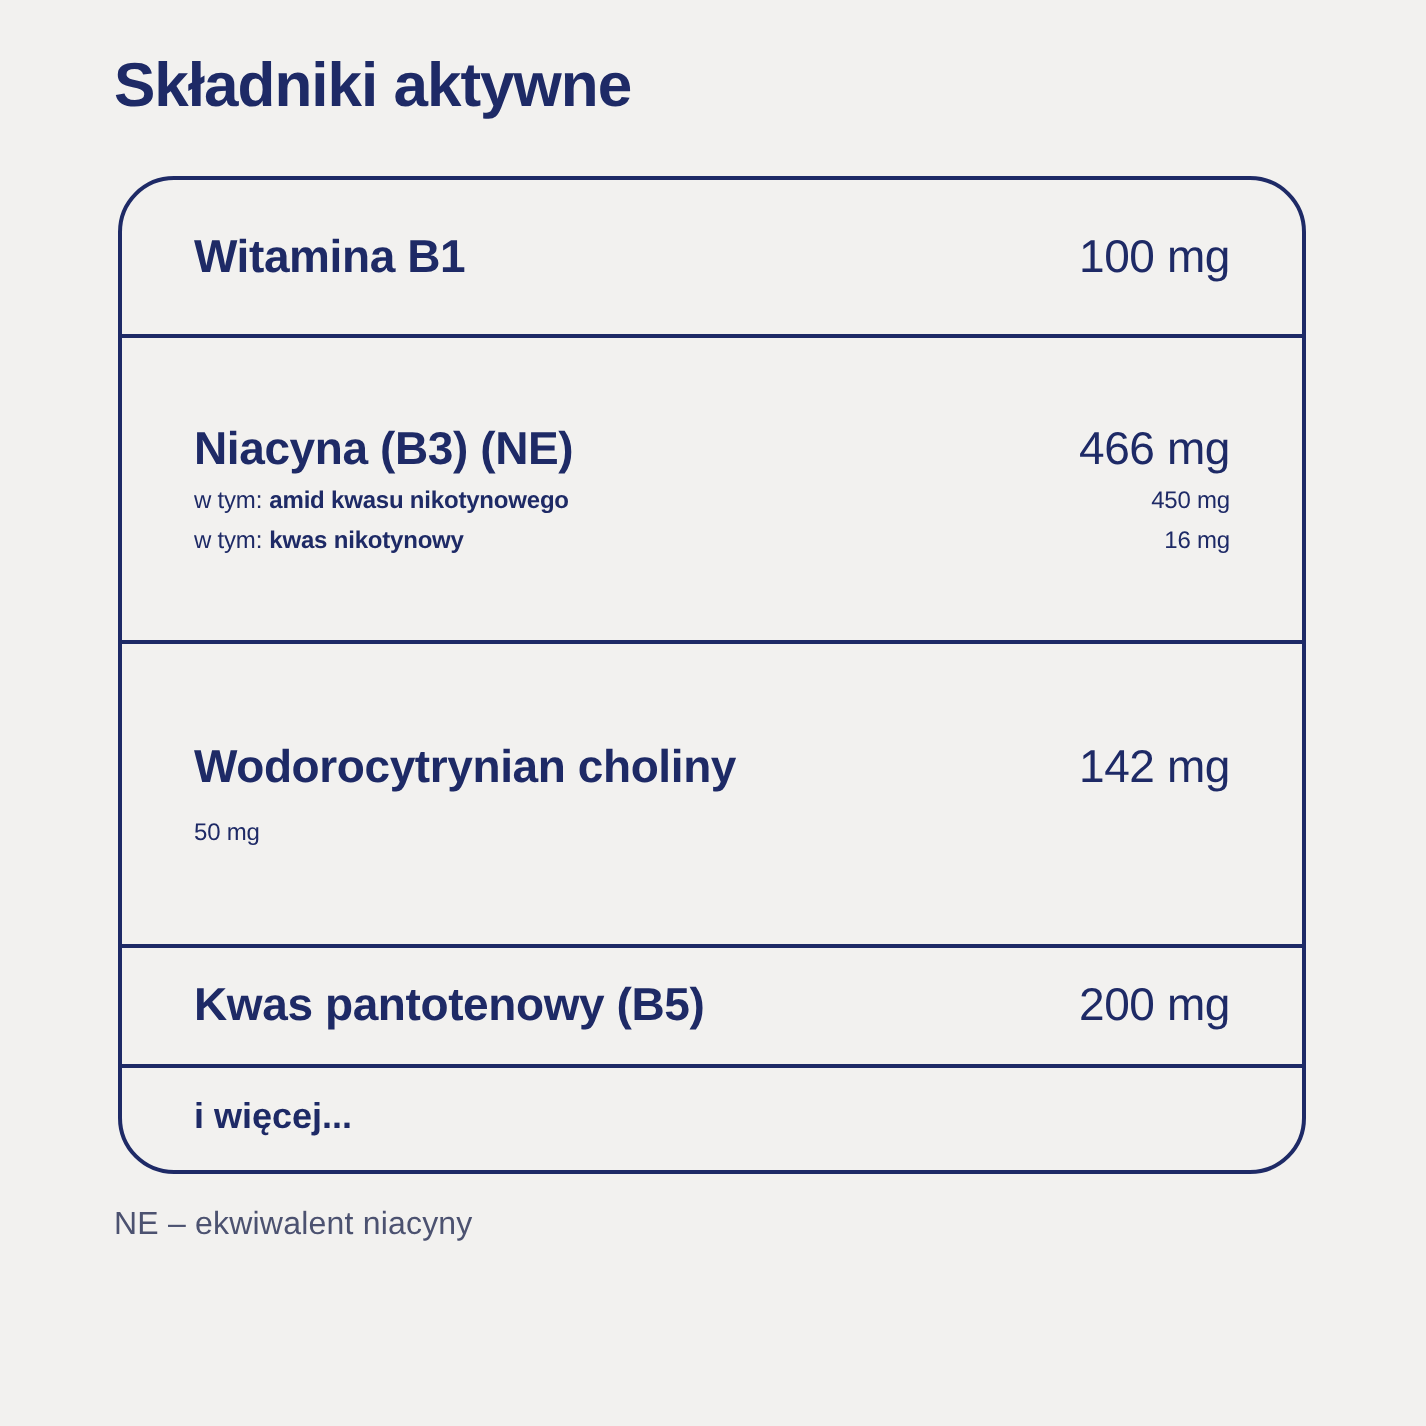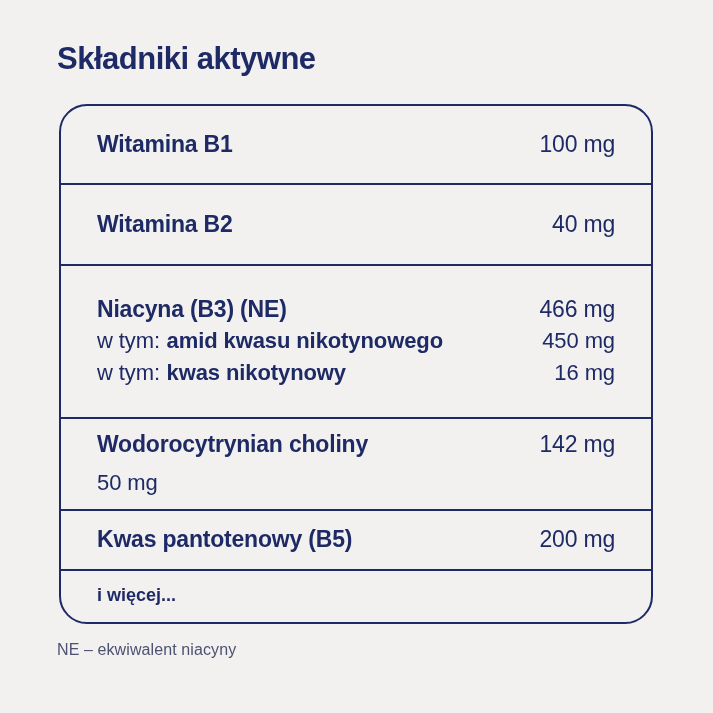--- a/index.html
+++ b/index.html
@@ -10,21 +10,21 @@
   * { margin: 0; padding: 0; box-sizing: border-box; }
   html, body {
     width: 713px;
     height: 713px;
     background: var(--background);
     font-family: "Liberation Sans", sans-serif;
     color: var(--navy);
     overflow: hidden;
   }
   .page-title {
-    margin: 41px 0 0 57px;
+    margin: 25px 0 0 57px;
     font-size: 31px;
     font-weight: 700;
     letter-spacing: -0.5px;
     line-height: 1.15;
   }
   .ingredients-table {
     width: 594px;
     margin: 27px 12px 0 59px;
     border: 2px solid var(--navy);
     border-radius: 28px;
@@ -34,38 +34,38 @@
     border-bottom: 2px solid var(--navy);
     padding: 0 36px;
     display: flex;
     flex-direction: column;
     justify-content: center;
   }
   .row:last-child { border-bottom: none; }
   .row-single { height: 79px; }
   .row-b2 { height: 81px; }
   .row-niacin { height: 153px; gap: 6px; }
-  .row-choline { height: 92px; gap: 13px; padding-left: 36px; }
+  .row-choline { height: 152px; gap: 13px; padding-left: 36px; }
   .row-b5 { height: 60px; }
   .row-more { height: 51px; }
   .main-line {
     display: flex;
     justify-content: space-between;
     align-items: baseline;
     font-size: 23px;
     line-height: 1.15;
     letter-spacing: -0.2px;
   }
   .ing-name { font-weight: 600; }
   .ing-amount { font-weight: 500; }
   .sub-line {
     display: flex;
     justify-content: space-between;
     align-items: flex-end;
-    font-size: 22px;
+    font-size: 12px;
     line-height: 1.2;
     letter-spacing: -0.1px;
   }
   .sub-prefix { font-weight: 400; margin-right: 0.3em; }
   .sub-name { font-weight: 700; }
   .sub-amount { font-weight: 500; }
   .more-line {
     font-size: 18px;
     font-weight: 600;
     line-height: 1.2;
@@ -85,26 +85,20 @@
 
 <div class="ingredients-table">
 
   <div class="row row-single">
     <div class="main-line">
       <span class="ing-name">Witamina B1</span>
       <span class="ing-amount">100 mg</span>
     </div>
   </div>
 
-  <div class="row row-b2">
-    <div class="main-line">
-      <span class="ing-name">Witamina B2</span>
-      <span class="ing-amount">40 mg</span>
-    </div>
-  </div>
 
   <div class="row row-niacin">
     <div class="main-line">
       <span class="ing-name">Niacyna (B3) (NE)</span>
       <span class="ing-amount">466 mg</span>
     </div>
     <div class="sub-line">
       <span><span class="sub-prefix">w tym:</span><span class="sub-name">amid kwasu nikotynowego</span></span>
       <span class="sub-amount">450 mg</span>
     </div>

